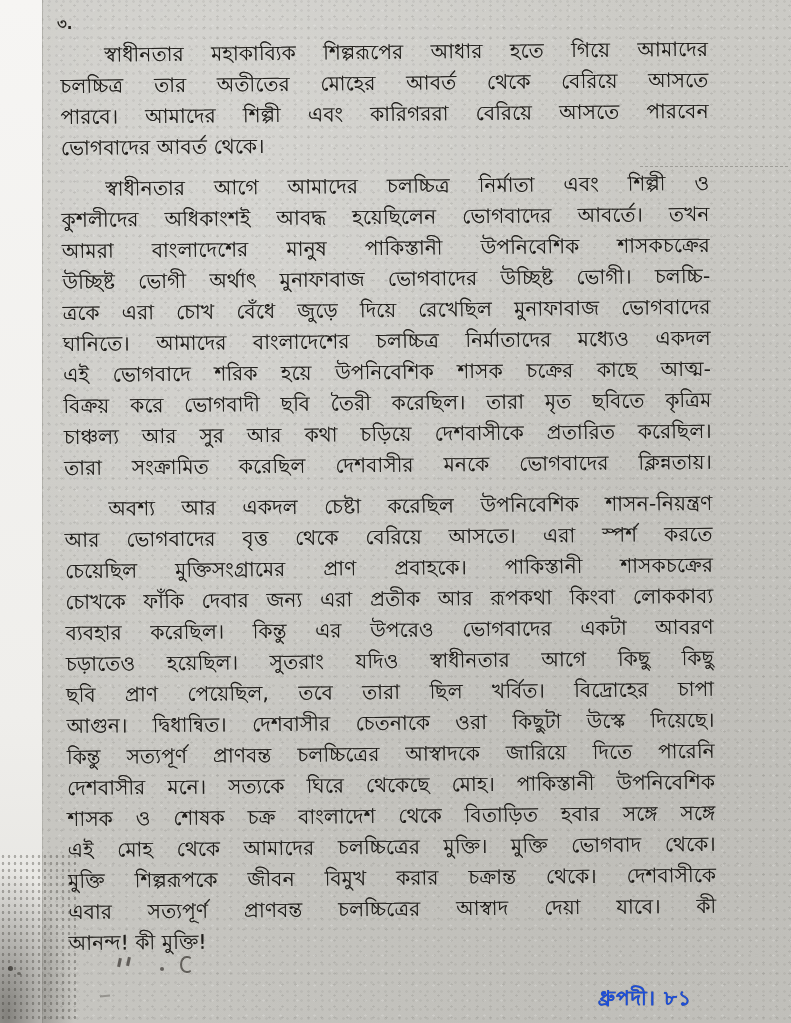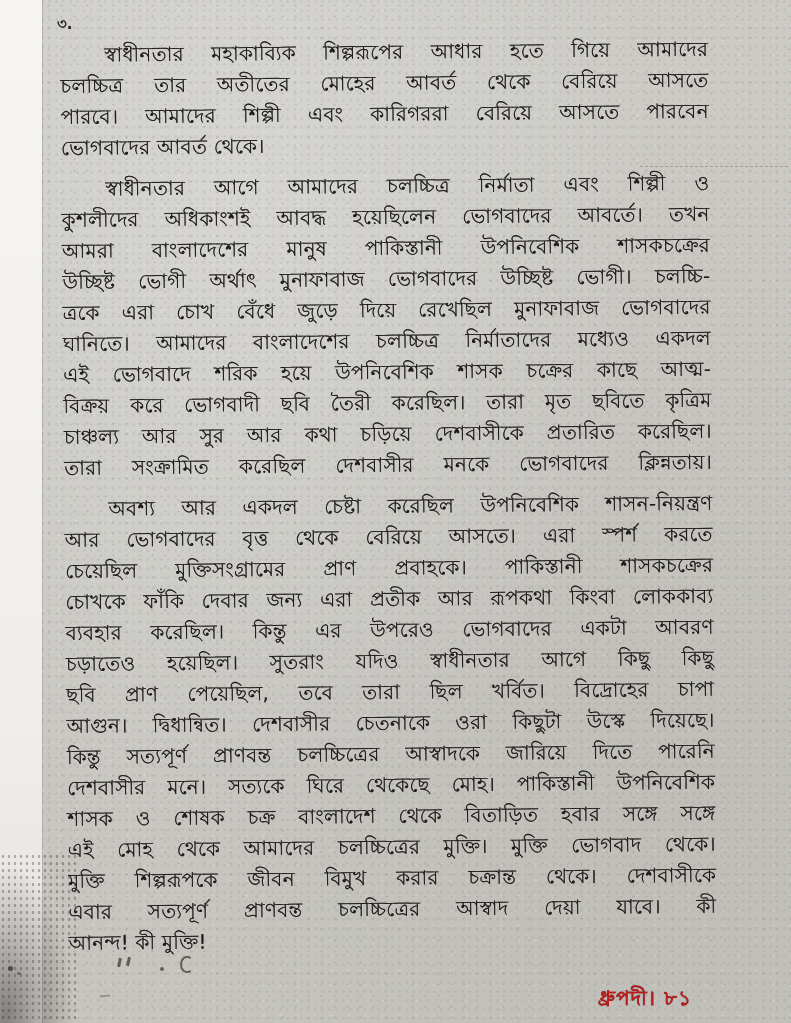--- a/index.html
+++ b/index.html
@@ -107,21 +107,21 @@
   }
   .line.first { text-indent: 44px; }
   .line.short { text-align-last: left; }
 
   .footer {
     position: absolute;
     left: 598px;
     top: 983px;
     font-size: 20px;
     font-weight: bold;
-    color: #b91c1c;
+    color: #1d4ed8;
     letter-spacing: 1px;
     text-shadow: 0 0 0.7px rgba(28,26,23,0.6);
   }
 
   
   .smudge { position: absolute; background: #3b3833; opacity: 0.72; }
   .smudge.s1 { left: 118px; top: 958px; width: 3px; height: 9px; transform: rotate(12deg); }
   .smudge.s2 { left: 127px; top: 957px; width: 3px; height: 9px; transform: rotate(12deg); }
   .smudge.s3 { left: 160px; top: 967px; width: 4px; height: 4px; border-radius: 50%; }
   .smudge.s4 {

